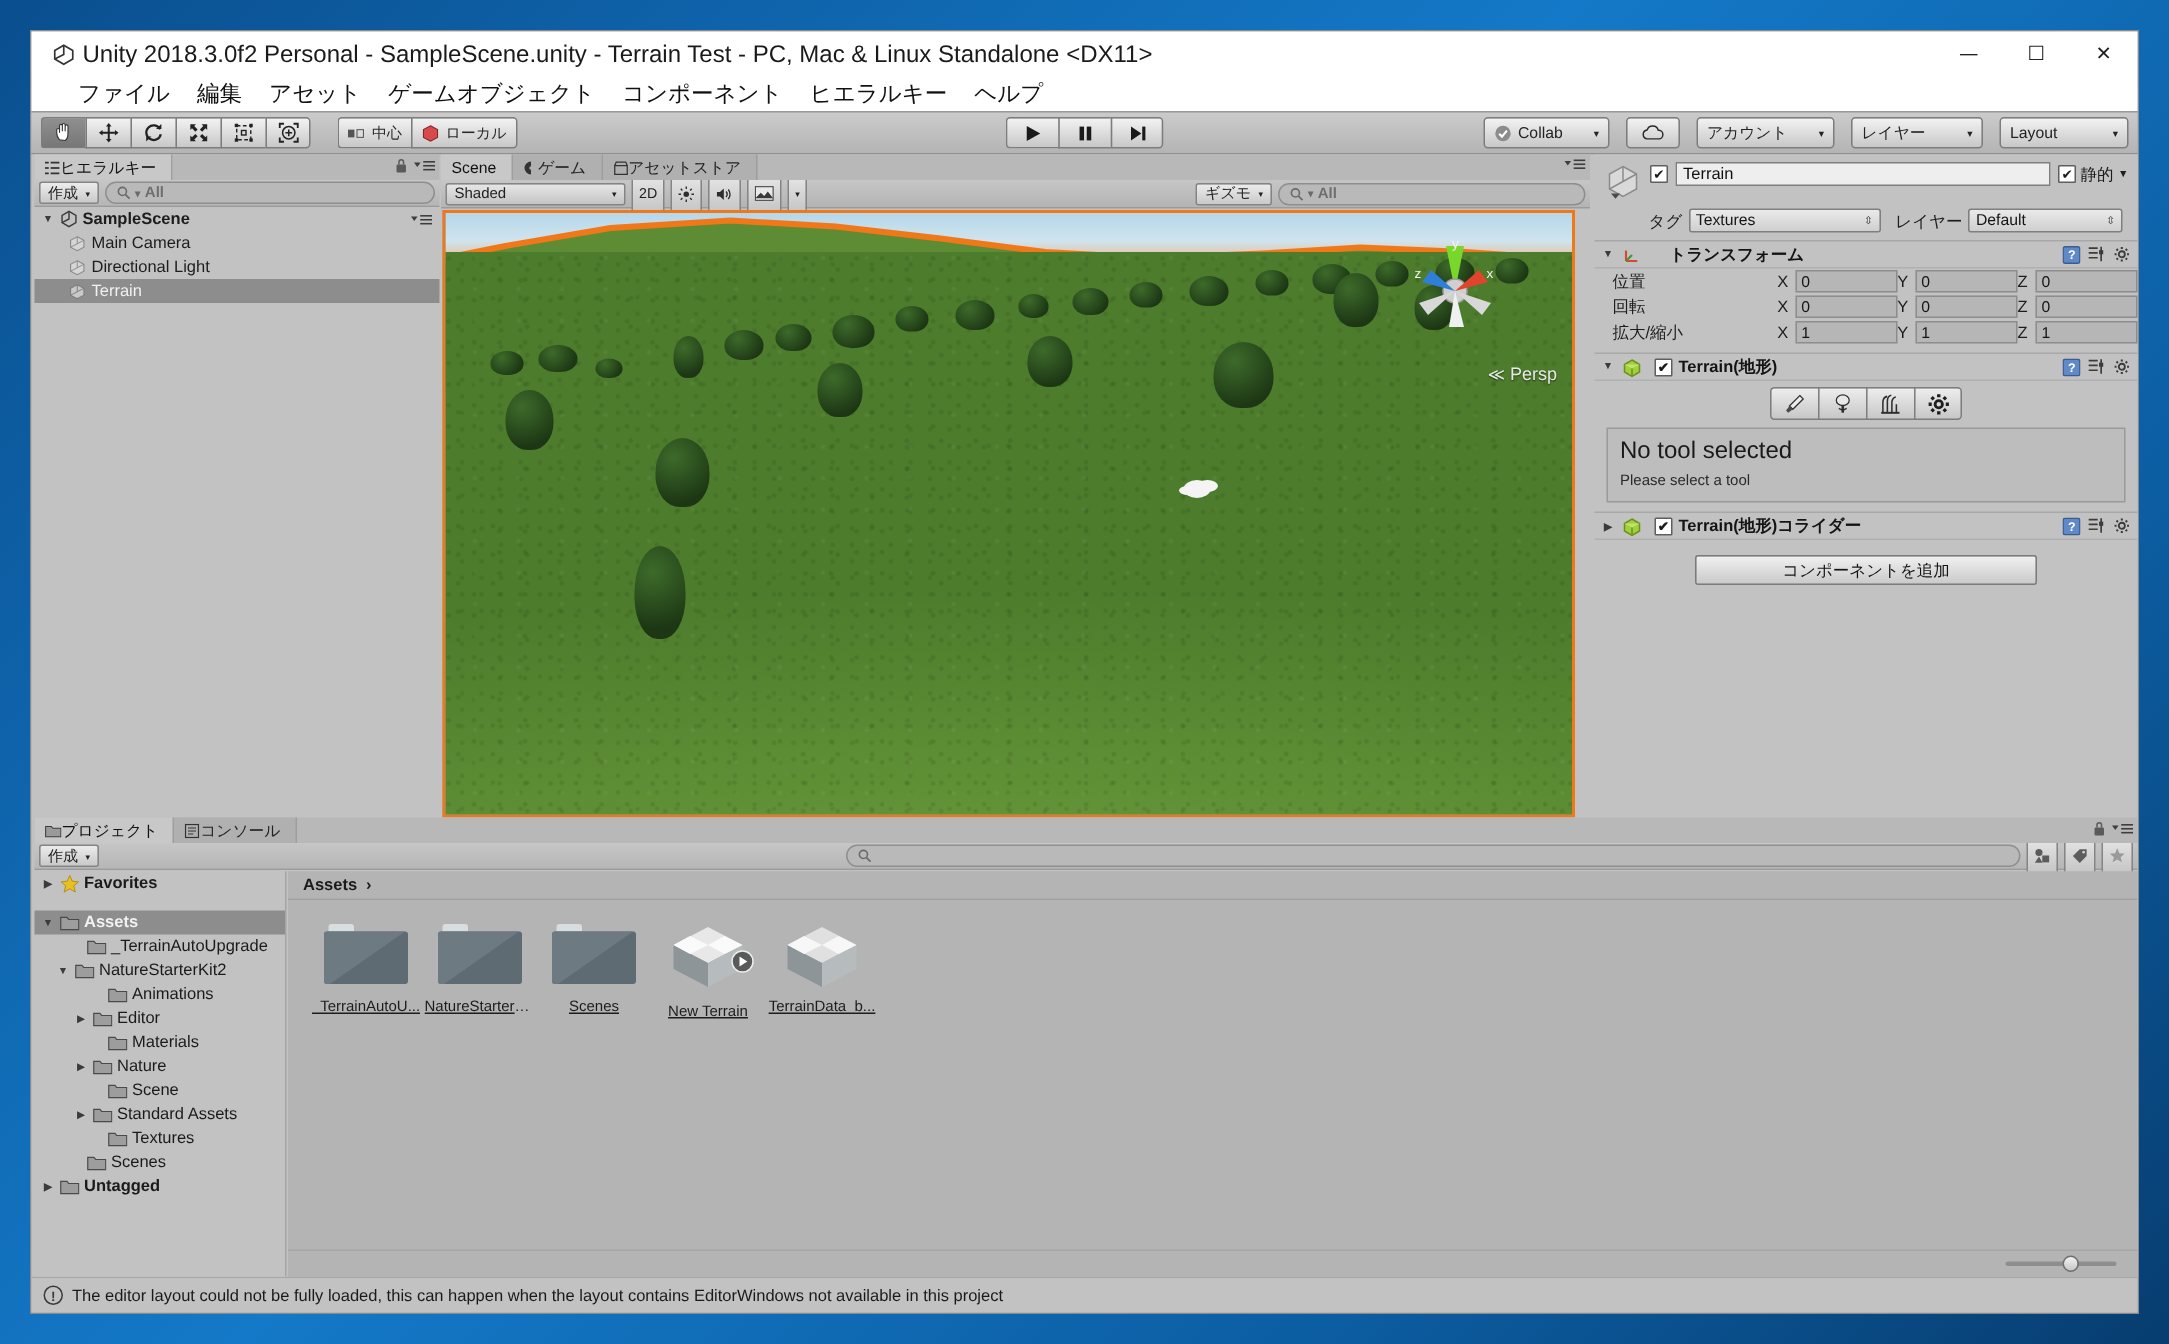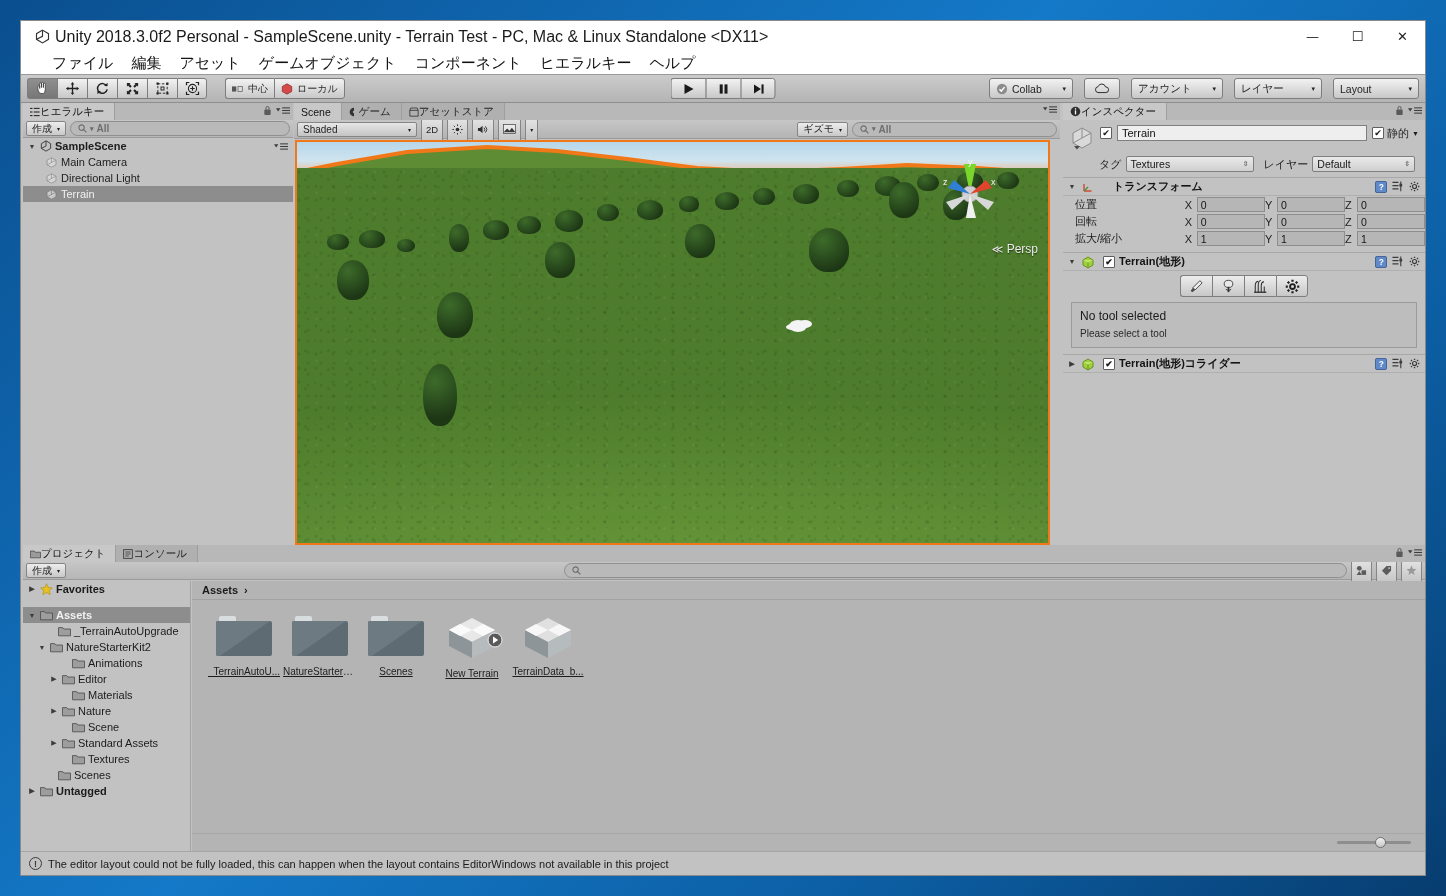--- a/index.html
+++ b/index.html
@@ -262,21 +262,21 @@
     background: linear-gradient(#ededed,#c7c7c7);
     border: 1px solid #7e7e7e; border-right-width: 0;
     display: flex; align-items: center; justify-content: center;
   }
   .tool-btn:first-child { border-radius: 3px 0 0 3px; }
   .tool-btn:last-child { border-radius: 0 3px 3px 0; border-right-width: 1px; }
   .notice-box {
     margin: 0 8px 6px 8px; background: #bdbdbd;
     border: 1px solid #9a9a9a; padding: 6px 8px 8px 8px;
   }
-  .notice-title { font-size: 12px; color: #1a1a1a; margin-bottom: 5px; }
+  .notice-title { font-size: 16px; color: #1a1a1a; margin-bottom: 5px; }
   .notice-sub { font-size: 10px; color: #2a2a2a; }
   .add-comp-wrap { display:flex; justify-content:center; padding: 10px 0; }
   .add-comp {
     width: 228px; height: 20px;
     background: linear-gradient(#f0f0f0,#cacaca);
     border: 1px solid #7b7b7b; border-radius: 2px;
     display: flex; align-items: center; justify-content: center;
     font-size: 11px; color: #141414;
   }
 
@@ -687,42 +687,20 @@
           </svg>
         </div>
         <div class="persp-label" style="bottom:287px;">
           <span style="font-size:11px">≪</span>
           <span>Persp</span>
         </div>
       </div>
     </div>
 
     <div class="panel" id="inspector" style="height:526px;">
-      <div class="panel-tabs">
-        <div class="ptab active">
-          <svg width="11" height="11" viewBox="0 0 12 12">
-              <circle cx="6" cy="6" r="5.2" fill="#2f2f2f"></circle>
-              <rect x="5.3" y="4.8" width="1.4" height="4.4" fill="#fff"></rect>
-              <rect x="5.3" y="2.4" width="1.4" height="1.5" fill="#fff"></rect>
-            </svg>
-          <span>インスペクター</span>
-        </div>
-        <div class="tabs-right">
-          <svg width="9" height="11" viewBox="0 0 10 12">
-              <rect x="1.5" y="5" width="7" height="6" rx="1" fill="#5a5a5a"></rect>
-              <path d="M3.3 5 L3.3 3.2 A1.7 1.7 0 0 1 6.7 3.2 L6.7 5" fill="none" stroke="#5a5a5a" stroke-width="1.1"></path>
-            </svg>
-          <svg width="14" height="9" viewBox="0 0 16 10">
-              <path d="M0 2.5 L5 2.5 L2.5 6 Z" fill="#3d3d3d"></path>
-              <rect x="7" y="1.4" width="9" height="1.2" fill="#3d3d3d"></rect>
-              <rect x="7" y="4.4" width="9" height="1.2" fill="#3d3d3d"></rect>
-              <rect x="7" y="7.4" width="9" height="1.2" fill="#3d3d3d"></rect>
-            </svg>
-        </div>
-      </div>
 
       <div class="insp-head">
         <div class="cube-icon">
           <svg width="26" height="26" viewBox="0 0 26 26">
               <path d="M13 3 L22 8 L22 18 L13 23 L4 18 L4 8 Z" fill="#d9d9d9" stroke="#8c8c8c"></path>
               <path d="M13 3 L13 13 L4 18 M13 13 L22 8" fill="none" stroke="#8c8c8c"></path>
               <path d="M5 21 L11 21 L8 24.5 Z" fill="#4a4a4a"></path>
             </svg>
         </div>
         <div style="flex:1">
@@ -904,20 +882,23 @@
             </svg>
           <svg width="12" height="12" viewBox="0 0 13 13">
               <circle cx="6" cy="6" r="2.2" fill="none" stroke="#3c3c3c" stroke-width="1.3"></circle>
               <g stroke="#3c3c3c" stroke-width="1.5">
                 <path d="M6 0.8 L6 2.2 M6 9.8 L6 11.2 M0.8 6 L2.2 6 M9.8 6 L11.2 6 M2.2 2.2 L3.2 3.2 M8.8 8.8 L9.8 9.8 M9.8 2.2 L8.8 3.2 M3.2 8.8 L2.2 9.8"></path>
               </g>
             </svg>
         </span>
       </div>
 
+      <div class="add-comp-wrap">
+        <div class="add-comp">コンポーネントを追加</div>
+      </div>
     </div>
 
     <div class="panel" id="project">
       <div class="panel-tabs">
         <div class="ptab active">
           <svg width="11" height="10" viewBox="0 0 13 11">
               <path d="M0.5 2 L5 2 L6.2 3.4 L12.5 3.4 L12.5 10 L0.5 10 Z" fill="#9a9a9a" stroke="#3c3c3c" stroke-width=".8"></path>
             </svg>
           <span>プロジェクト</span>
         </div>

